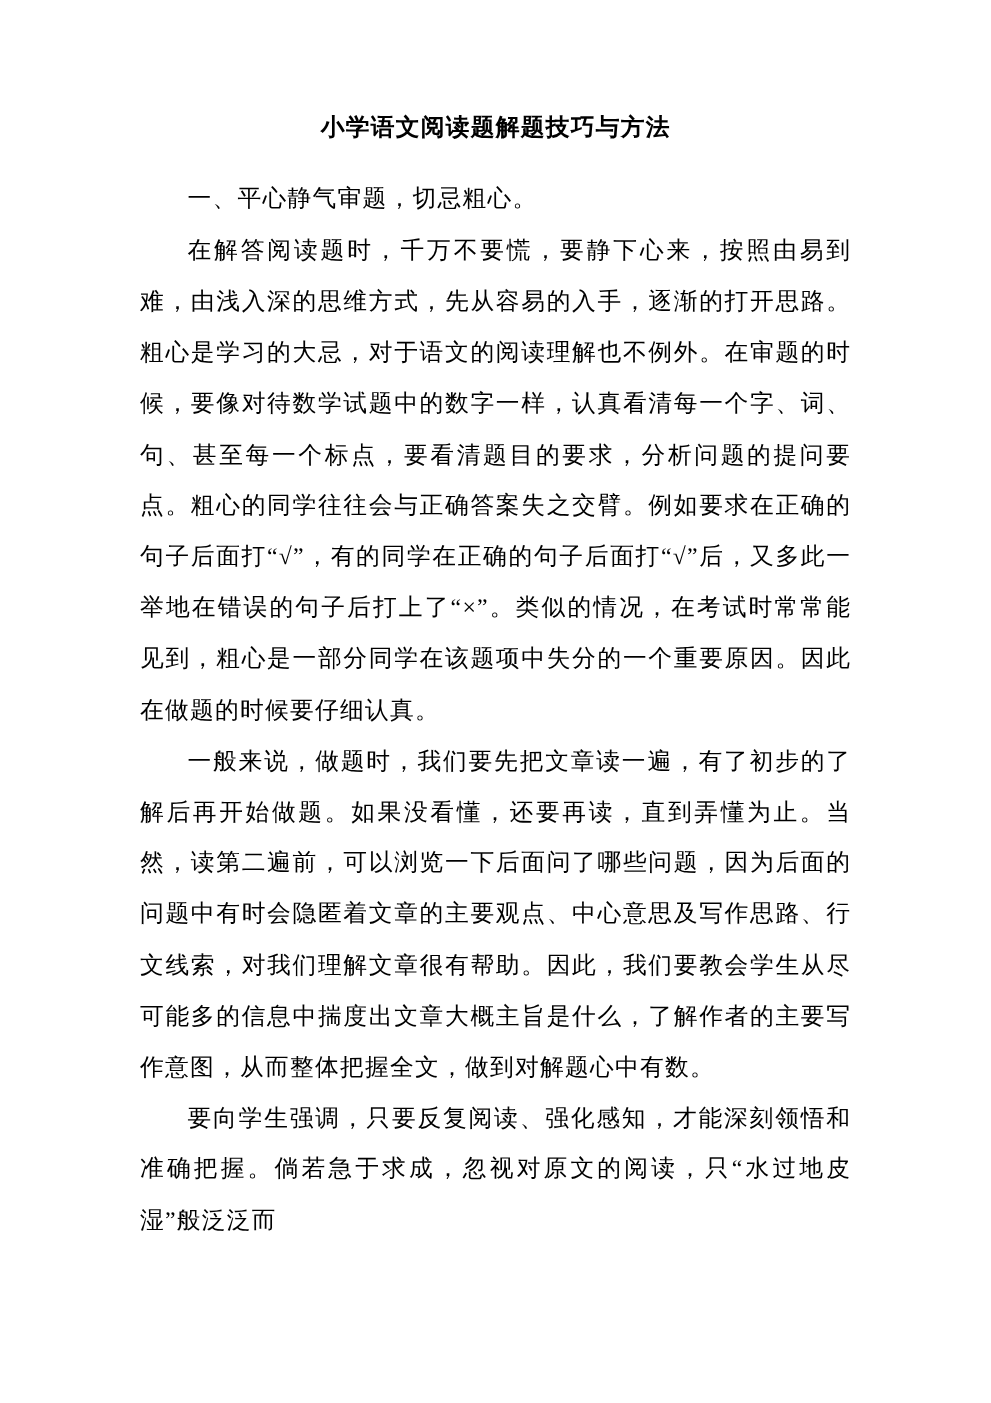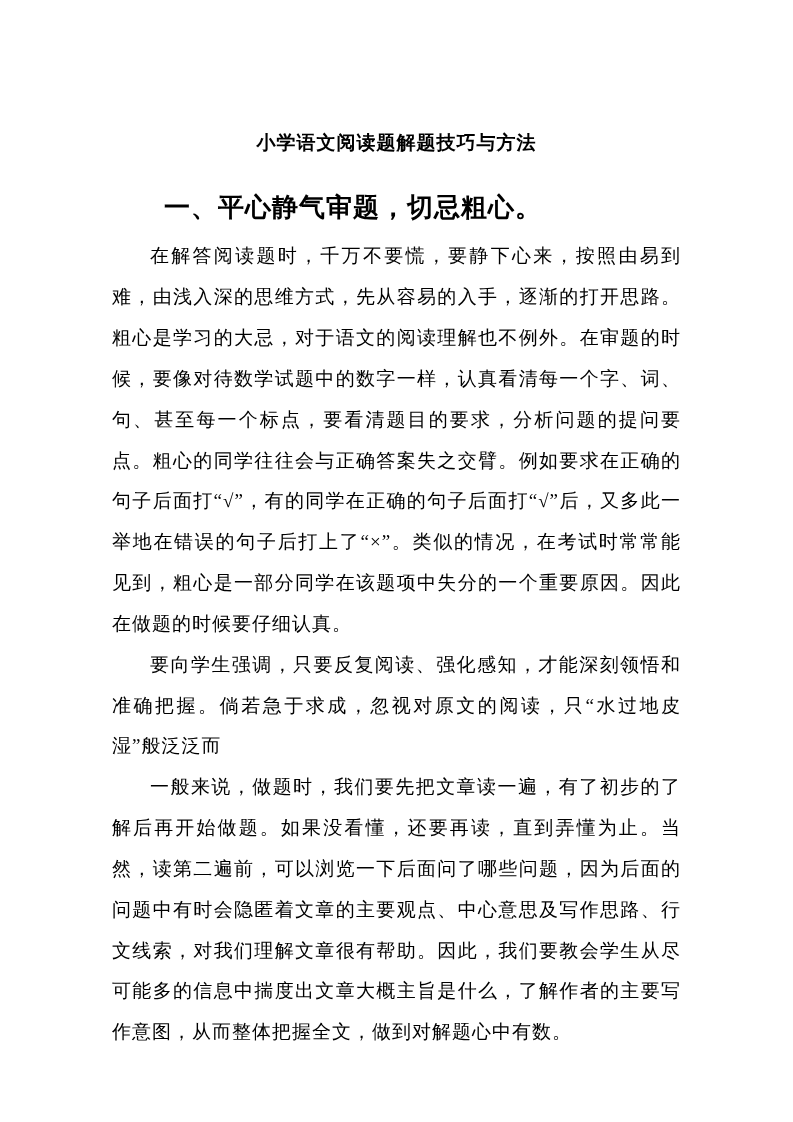--- a/index.html
+++ b/index.html
@@ -18,26 +18,25 @@
     background: #ffffff;
   }
   .doc-title {
     font-family: "Liberation Sans", "DejaVu Sans", sans-serif;
     font-size: 19px;
     font-weight: bold;
     text-align: center;
     letter-spacing: 1px;
     margin-bottom: 22px;
     line-height: 1.6;
-    margin-top: 40px;
   }
   .section-heading {
     font-family: "Liberation Sans", "DejaVu Sans", sans-serif;
-    font-size: 26px;
-    font-weight: bold;
+    font-size: 19px;
+    font-weight: normal;
     text-indent: 2em;
     line-height: 2.15;
     letter-spacing: 1px;
   }
   .body-paragraph {
     font-size: 19px;
     line-height: 2.15;
     text-indent: 2em;
     text-align: justify;
     letter-spacing: 1px;
@@ -49,16 +48,16 @@
 <body>
 
 <div class="page">
   <h1 class="doc-title">小学语文阅读题解题技巧与方法</h1>
 
   <h2 class="section-heading">一、平心静气审题，切忌粗心。</h2>
 
   <p class="body-paragraph">在解答阅读题时，千万不要慌，要静下心来，按照由易到难，由浅入深的思维方式，先从容易的入手，逐渐的打开思路。粗心是学习的大忌，对于语文的阅读理解也不例外。在审题的时候，要像对待数学试题中的数字一样，认真看清每一个字、词、句、甚至每一个标点，要看清题目的要求，分析问题的提问要点。粗心的同学往往会与正确答案失之交臂。例如要求在正确的句子后面打“√”，有的同学在正确的句子后面打“√”后，又多此一举地在错误的句子后打上了“×”。类似的情况，在考试时常常能见到，粗心是一部分同学在该题项中失分的一个重要原因。因此在做题的时候要仔细认真。</p>
 
 
+  <p class="body-paragraph">一般来说，做题时，我们要先把文章读一遍，有了初步的了解后再开始做题。如果没看懂，还要再读，直到弄懂为止。当然，读第二遍前，可以浏览一下后面问了哪些问题，因为后面的问题中有时会隐匿着文章的主要观点、中心意思及写作思路、行文线索，对我们理解文章很有帮助。因此，我们要教会学生从尽可能多的信息中揣度出文章大概主旨是什么，了解作者的主要写作意图，从而整体把握全文，做到对解题心中有数。</p>
+
   <p class="body-paragraph">要向学生强调，只要反复阅读、强化感知，才能深刻领悟和准确把握。倘若急于求成，忽视对原文的阅读，只“水过地皮湿”般泛泛而</p>
-
-  <p class="body-paragraph">一般来说，做题时，我们要先把文章读一遍，有了初步的了解后再开始做题。如果没看懂，还要再读，直到弄懂为止。当然，读第二遍前，可以浏览一下后面问了哪些问题，因为后面的问题中有时会隐匿着文章的主要观点、中心意思及写作思路、行文线索，对我们理解文章很有帮助。因此，我们要教会学生从尽可能多的信息中揣度出文章大概主旨是什么，了解作者的主要写作意图，从而整体把握全文，做到对解题心中有数。</p>
 </div>
 
 </body></html>

